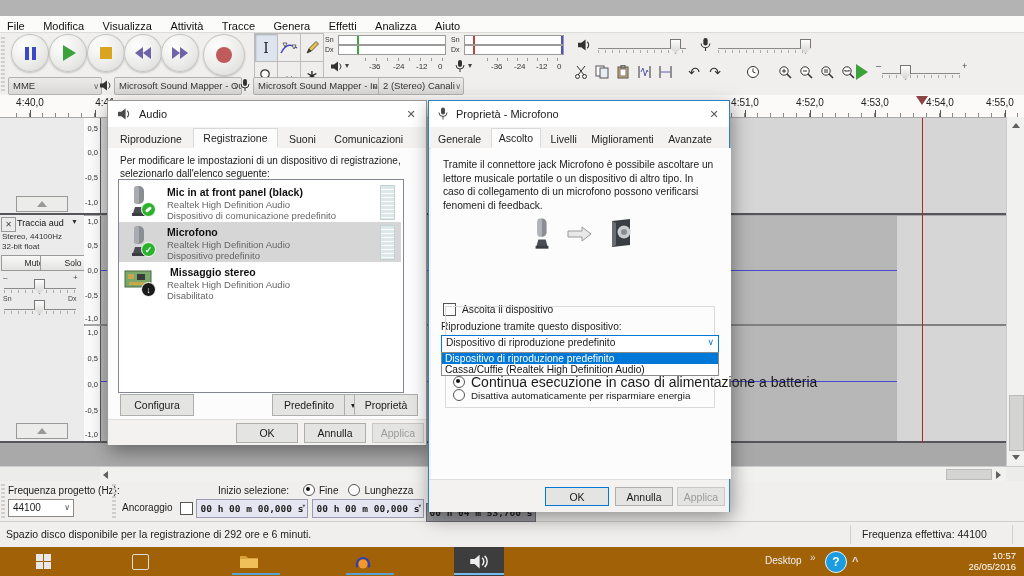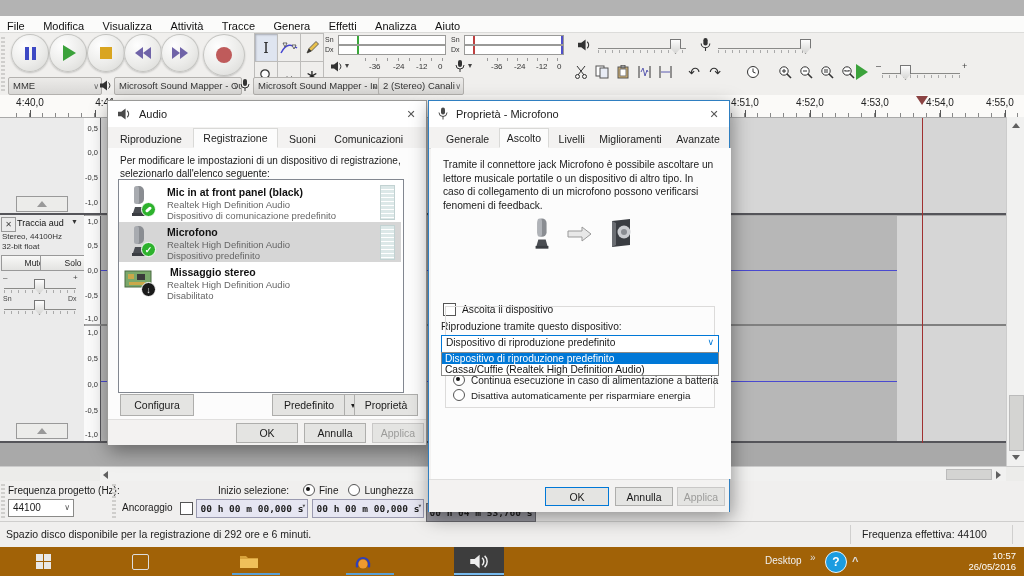--- a/index.html
+++ b/index.html
@@ -635,21 +635,21 @@
   <div class="dialog" style="left:428px;top:100px;width:300px;height:410px;border:1px solid #2f7fc1;z-index:40">
     <div class="dlg-title">
       <svg style="margin-left:9px" width="10" height="14" viewBox="0 0 10 13">
         <rect x="3" y="0" width="4" height="7" rx="2" fill="#4a4a4a"></rect>
         <path d="M1,5 a4,4 0 0 0 8,0" stroke="#4a4a4a" fill="none"></path>
           <line x1="5" y1="9" x2="5" y2="12" stroke="#4a4a4a"></line>
       </svg>
       <span style="margin-left:8px;font-size:11px;color:#222">Proprietà - Microfono</span>
       <span class="dlg-close">✕</span>
     </div>
-    <div class="tabs" style="top:26px;padding-left:12px">
+    <div class="tabs" style="top:26px;padding-left:4px">
       <span class="tab" style="padding:3px 5px">Generale</span>
       <span class="tab active" style="padding:3px 7px">Ascolto</span>
       <span class="tab" style="padding:3px 5px">Livelli</span>
       <span class="tab" style="padding:3px 5px">Miglioramenti</span>
       <span class="tab" style="padding:3px 5px">Avanzate</span>
     </div>
     <div class="page" style="left:2px;top:47px;width:300px;height:331px">
       <div style="position:absolute;left:12px;top:10px;width:274px;font-size:10.2px;line-height:13.5px;color:#1a1a1a">Tramite il connettore jack Microfono è possibile ascoltare un lettore musicale portatile o un dispositivo di altro tipo. In caso di collegamento di un microfono possono verificarsi fenomeni di feedback.</div>
 
       <svg style="position:absolute;left:100px;top:68px" width="22" height="36" viewBox="0 0 24 36">
@@ -669,21 +669,21 @@
       </svg>
       <div class="flex" style="position:absolute;left:12px;top:155px;gap:6px">
         <div class="chk"></div>
         <span style="font-size:10.2px">Ascolta il dispositivo</span>
       </div>
       <span style="position:absolute;left:10px;top:173px;font-size:10.2px">Riproduzione tramite questo dispositivo:</span>
 
       <div style="position:absolute;left:14px;top:158px;width:268px;height:100px;border:1px solid #dcdbda;z-index:1;top:158px"></div>
       <div class="flex" style="position:absolute;left:22px;top:226px;gap:6px;z-index:1">
         <div class="radio sel"></div>
-        <span style="font-size:10px;white-space:nowrap">Continua esecuzione in caso di alimentazione a batteria</span>
+        <span style="font-size:14px;white-space:nowrap">Continua esecuzione in caso di alimentazione a batteria</span>
       </div>
       <div class="flex" style="position:absolute;left:22px;top:241px;gap:6px;z-index:1">
         <div class="radio"></div>
         <span style="font-size:9.8px;white-space:nowrap">Disattiva automaticamente per risparmiare energia</span>
       </div>
 
       <div style="position:absolute;left:10px;top:187px;width:276px;height:16px;background:#fff;border:1px solid #0078d7;z-index:2">
         <span style="position:absolute;left:4px;top:1px;font-size:10.2px;white-space:nowrap">Dispositivo di riproduzione predefinito</span>
         <span style="position:absolute;right:4px;top:1px;font-size:9px;color:#0078d7">∨</span>
       </div>

